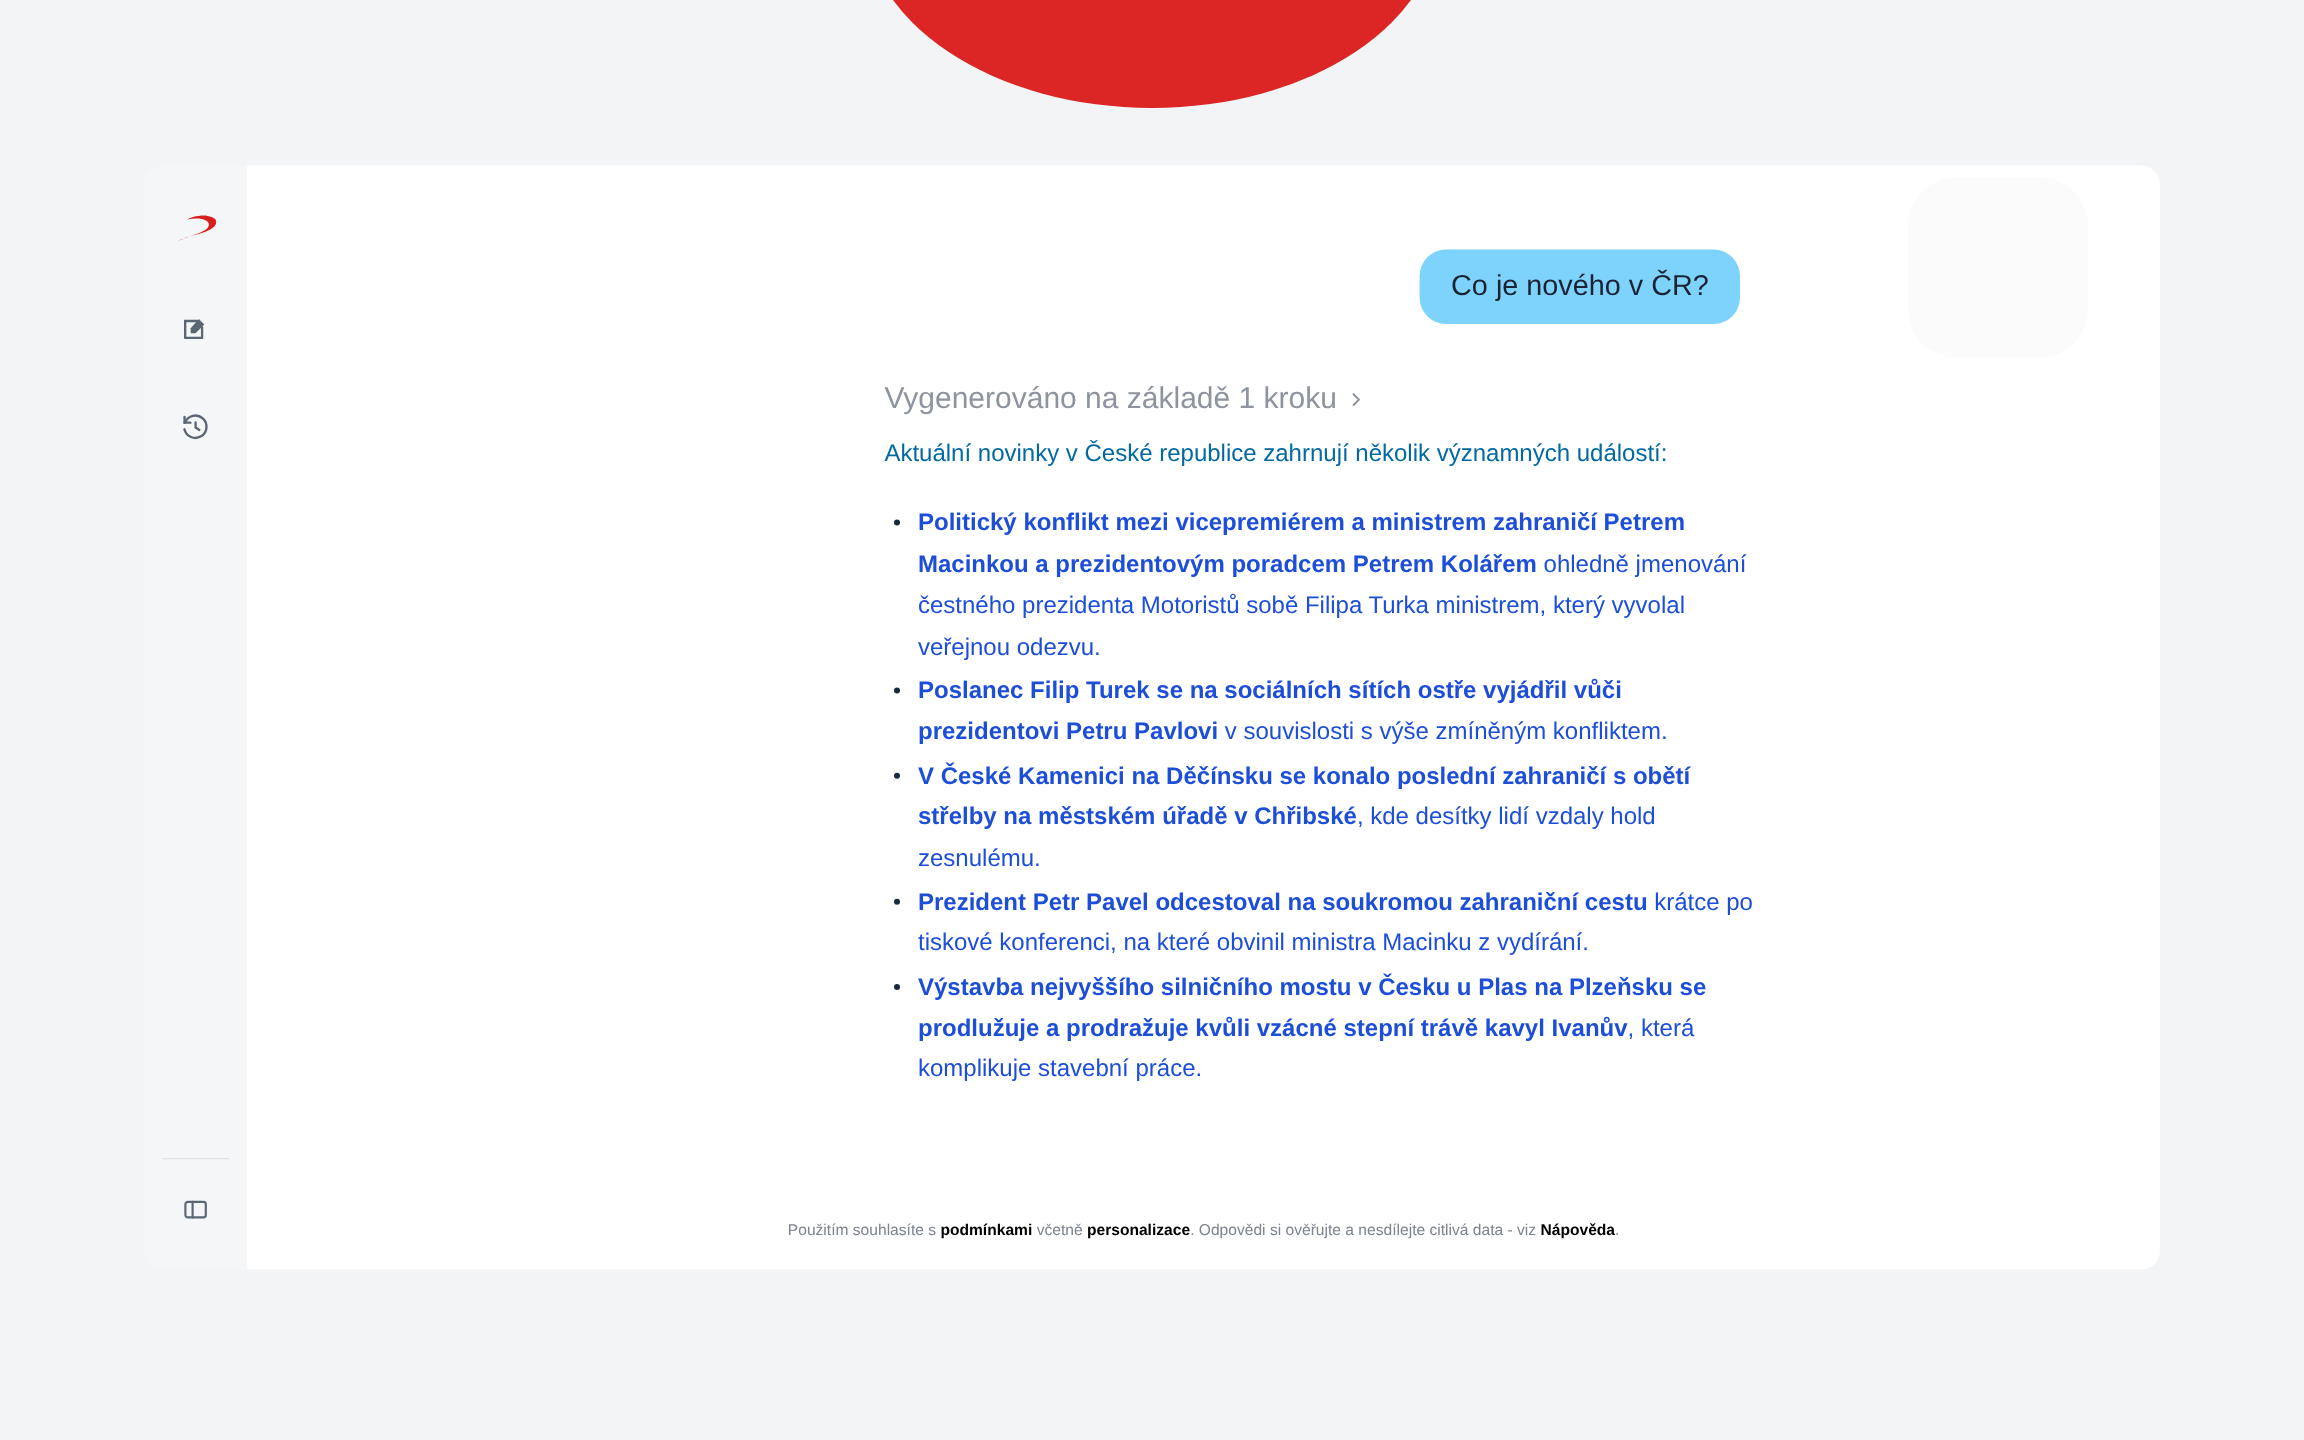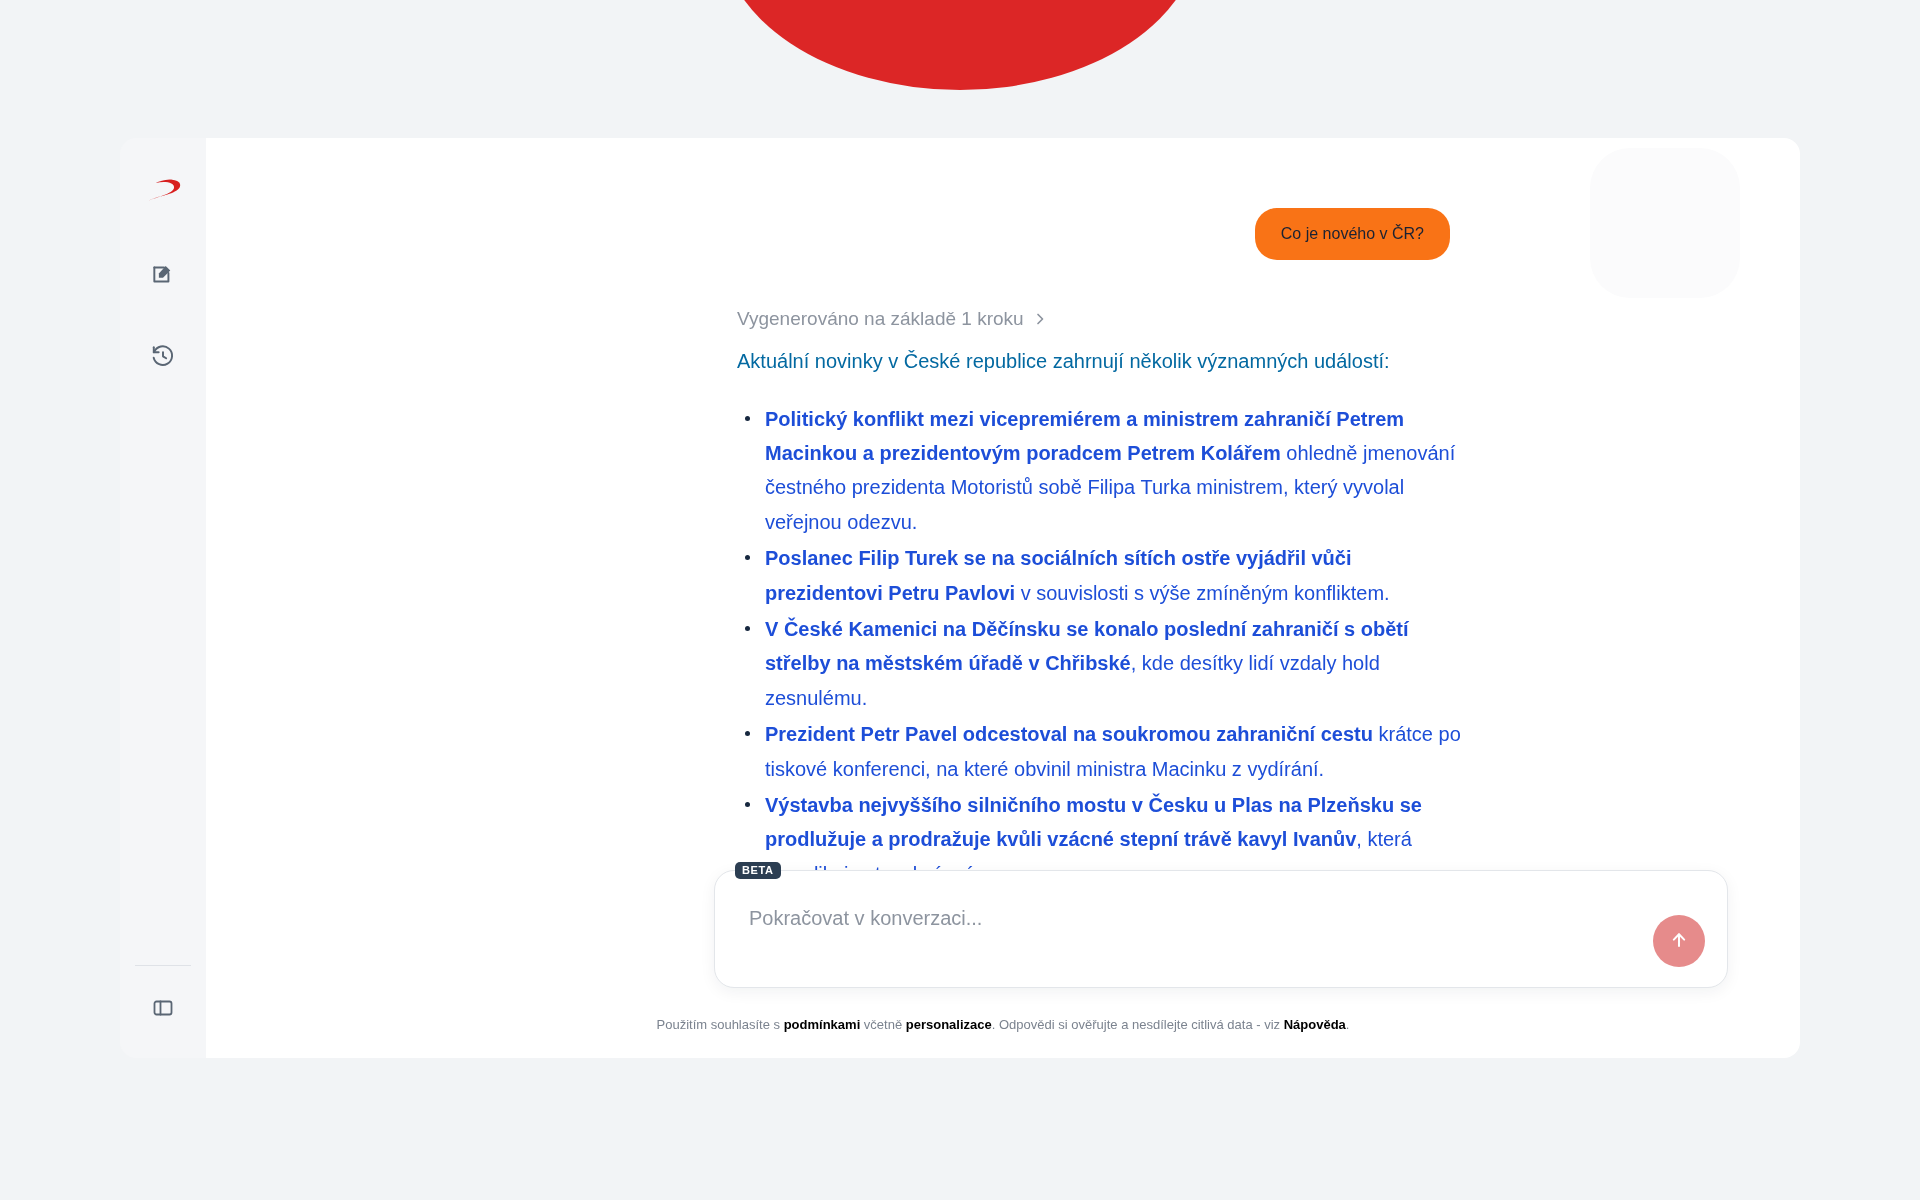--- a/index.html
+++ b/index.html
@@ -110,41 +110,41 @@
     height: 100%;
   }
 
   .msg-row-user {
     display: flex;
     justify-content: flex-end;
     padding-right: 350px;
   }
 
   .user-bubble {
-    background: #f97316;
+    background: #7dd3fc;
     color: #1a2233;
-    font-size: 16px;
+    font-size: 24px;
     line-height: 1.35;
     padding: 15px 26px;
     border-radius: 22px;
     max-width: 640px;
   }
 
   .answer-block {
     margin-top: 48px;
     padding-left: 531px;
     padding-right: 330px;
   }
 
   .steps-line {
     display: flex;
     align-items: center;
     gap: 10px;
     color: #8d949f;
-    font-size: 19px;
+    font-size: 25px;
     cursor: pointer;
     width: fit-content;
   }
   .steps-line .chev {
     display: inline-flex;
     align-items: center;
   }
 
   .lead-para {
     margin-top: 16px;
@@ -347,35 +347,19 @@
             <b>Prezident Petr Pavel odcestoval na soukromou zahraniční cestu</b><span> krátce po tiskové konferenci, na které obvinil ministra Macinku z vydírání.</span>
           </li>
           <li>
             <b>Výstavba nejvyššího silničního mostu v Česku u Plas na Plzeňsku se prodlužuje a prodražuje kvůli vzácné stepní trávě kavyl Ivanův</b><span>, která komplikuje stavební práce.</span>
           </li>
         </ul>
 
       </div>
     </div>
 
-    <div class="composer-wrap">
-      <div class="composer">
-        <span class="beta-badge">BETA</span>
-
-        <input class="composer-input" type="text" placeholder="Pokračovat v konverzaci..." style="">
-
-        <button class="send-btn">
-          <span>
-            <svg width="24" height="24" viewBox="0 0 24 24" fill="none" stroke="#ffffff" stroke-width="2" stroke-linecap="round" stroke-linejoin="round">
-              <path d="M12 18V6.5"></path>
-              <path d="M6.8 11.6L12 6.2l5.2 5.4"></path>
-            </svg>
-          </span>
-        </button>
-      </div>
-    </div>
 
     <div class="disclaimer">
       <span>Použitím souhlasíte s </span><a href="#">podmínkami</a><span> včetně </span><a href="#">personalizace</a><span>. Odpovědi si ověřujte a nesdílejte citlivá data - viz </span><a href="#">Nápověda</a><span>.</span>
     </div>
 
   </div>
 </div>
 
 </body></html>

